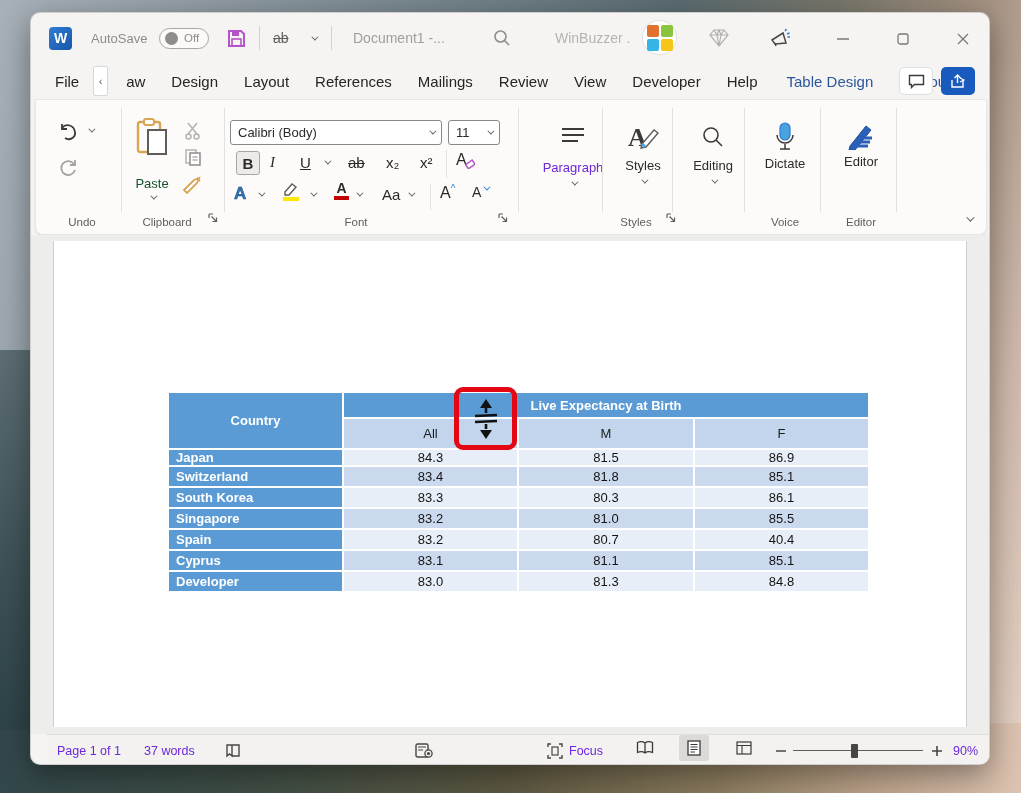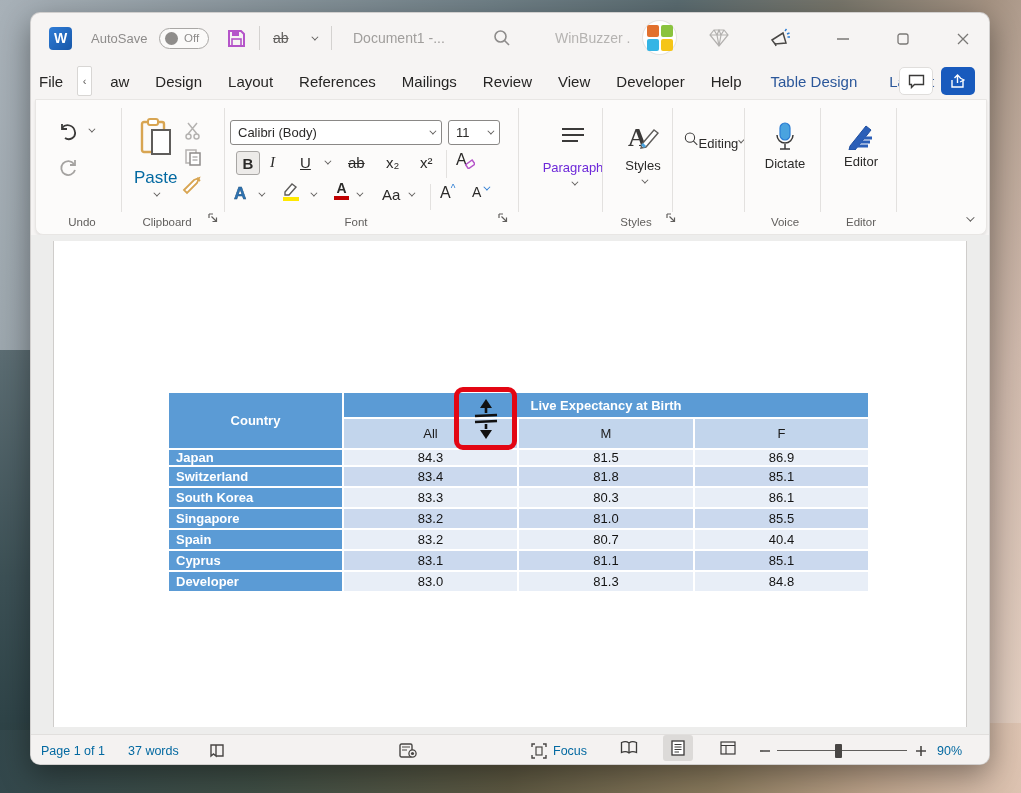--- a/index.html
+++ b/index.html
@@ -90,22 +90,22 @@
   .cell-sub { background:#c2d5ec; color:#1c1c1c; text-align:center; font-weight:500;}
   .cell-name { background:#5b9bd5; color:#fff; font-weight:bold; padding-left:7px; }
   .row-light td.v { background:#e8eef7; color:#141414; text-align:center; }
   .row-dark  td.v { background:#cbd9ee; color:#141414; text-align:center; }
 
   
   .resize-annotation { position:absolute; left:400px; top:146px; width:63px; height:63px;
     border:5px solid #e30613; border-radius:9px; display:flex; align-items:center; justify-content:center; background:transparent; z-index:5; }
 
   
-  .statusbar { position:absolute; left:0; top:721px; width:960px; height:32px; background:#f4f2f1;
-    border-top:1px solid #e1dfdd; font-size:12.5px; color:#0369a1;text-decoration:underline; }
+  .statusbar { position:absolute; left:16px; top:721px; width:960px; height:32px; background:#f4f2f1;
+    border-top:1px solid #e1dfdd; font-size:12.5px; color:#6d28d9;text-decoration:underline; }
   .sb { position:absolute; top:0; height:31px; display:flex; align-items:center; gap:6px; }
   .sb-right-ic { width:30px; height:26px; display:flex; align-items:center; justify-content:center; border-radius:3px; }
   .sb-selected { background:#dcdad8; }
   .zoom-track { width:130px; height:1.5px; background:#605e5c; position:relative; }
   .zoom-handle { position:absolute; left:58px; top:-6px; width:7px; height:14px; background:#484644; border-radius:1px; }
 
   
   .watermark { position:absolute; left:700px; top:705px; width:320px; height:88px; z-index:50; pointer-events:none; }
   .wm-text { position:absolute; left:86px; top:26px; font-size:46px; font-weight:bold; letter-spacing:-1px;
     color:rgba(125,125,125,.55); }
@@ -181,21 +181,21 @@
           </svg>
       </div>
       <div class="win-btn close-btn">
         <svg width="12" height="12" viewBox="0 0 12 12">
             <path d="M1 1 L11 11 M11 1 L1 11" stroke="#7a7876" stroke-width="1.3"></path>
           </svg>
       </div>
     </div>
 
     <div class="tabsrow">
-      <div class="rtab" style="padding-left:8px">File</div>
+      <div class="rtab" style="padding-left:24px">File</div>
       <div class="tab-cursor-box">‹</div>
       <div class="rtab" style="padding-left:17px">aw</div>
       <div class="rtab">Design</div>
       <div class="rtab">Layout</div>
       <div class="rtab">References</div>
       <div class="rtab">Mailings</div>
       <div class="rtab">Review</div>
       <div class="rtab">View</div>
       <div class="rtab">Developer</div>
       <div class="rtab">Help</div>
@@ -234,21 +234,21 @@
       </div>
       <div class="grp-label" style="left:18px;width:56px">Undo</div>
       <div class="rb-div" style="left:85px"></div>
 
       <div class="ic-btn" style="left:98px;top:18px;flex-direction:column">
         <svg width="36" height="42" viewBox="0 0 36 42">
             <rect x="4" y="4" width="22" height="30" rx="2" fill="none" stroke="#d8a552" stroke-width="2.4"></rect>
             <rect x="10" y="1" width="10" height="6" rx="2" fill="#fff" stroke="#d8a552" stroke-width="2"></rect>
             <rect x="14" y="12" width="18" height="24" fill="#fff" stroke="#5f5d5b" stroke-width="2"></rect>
           </svg>
-        <span style="font-size:17px;color:#0369a1;margin-top:8px">Paste</span>
+        <span style="font-size:13px;color:#14532d;margin-top:16px">Paste</span>
         <span class="chv sm" style="margin-top:4px"></span>
       </div>
       <div class="ic-btn" style="left:148px;top:22px">
         <svg width="18" height="18" viewBox="0 0 18 18">
             <path d="M4 1 L13 12 M13 1 L4 12" stroke="#b5b3b1" stroke-width="1.5"></path>
             <circle cx="4.5" cy="14.5" r="2.5" fill="none" stroke="#b5b3b1" stroke-width="1.5"></circle>
             <circle cx="12.5" cy="14.5" r="2.5" fill="none" stroke="#b5b3b1" stroke-width="1.5"></circle>
           </svg>
       </div>
       <div class="ic-btn" style="left:148px;top:48px">
@@ -358,21 +358,21 @@
         <span class="chv sm" style="margin-top:6px"></span>
       </div>
       <div class="grp-label" style="left:572px;width:56px">Styles</div>
       <div class="launcher" style="left:630px">
         <svg width="11" height="11" viewBox="0 0 11 11">
             <path d="M1 1 h4 M1 1 v4 M3.5 3.5 l5 5 M8.5 4.5 v4 h-4" fill="none" stroke="#605e5c" stroke-width="1.2"></path>
           </svg>
       </div>
       <div class="rb-div" style="left:636px"></div>
 
-      <div class="ic-btn" style="left:648px;top:26px;flex-direction:row;width:58px">
+      <div class="ic-btn" style="left:648px;top:26px;flex-direction:column;width:58px">
         <svg width="22" height="22" viewBox="0 0 22 22">
             <circle cx="9" cy="9" r="7" fill="none" stroke="#3b3a39" stroke-width="1.6"></circle>
             <line x1="14" y1="14" x2="20" y2="20" stroke="#3b3a39" stroke-width="1.6"></line>
           </svg>
         <span style="font-size:13px;color:#2b2a29;margin-top:10px">Editing</span>
         <span class="chv sm" style="margin-top:6px"></span>
       </div>
       <div class="rb-div" style="left:708px"></div>
 
       <div class="ic-btn" style="left:718px;top:22px;flex-direction:column;width:62px">

